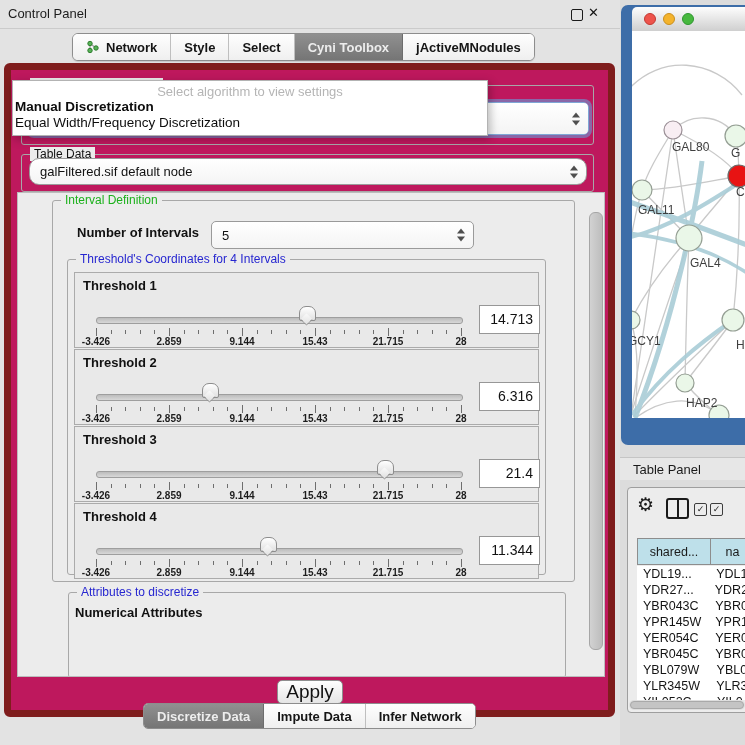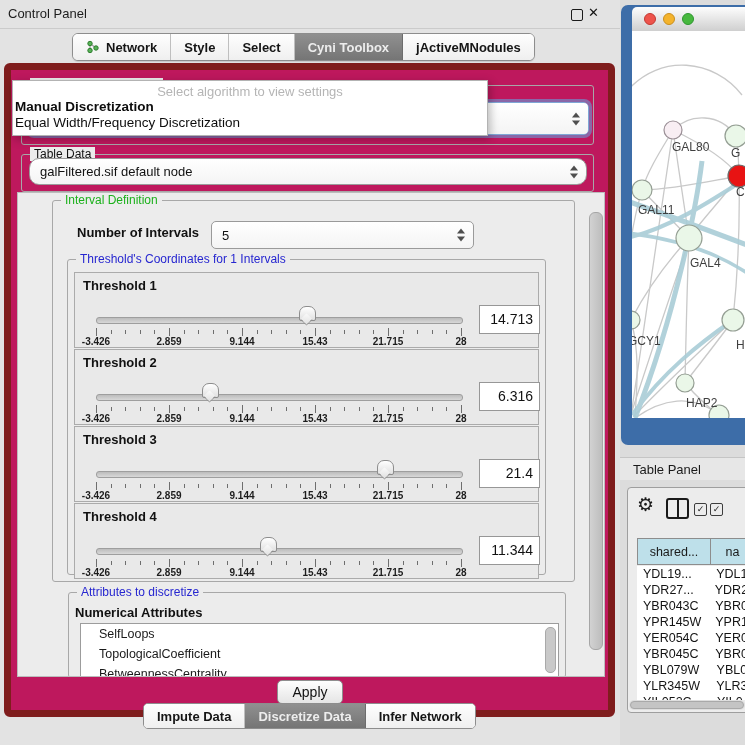--- a/index.html
+++ b/index.html
@@ -49,21 +49,21 @@
   .scale{position:absolute;left:21px;top:63px;width:366px;height:12px;}
   .scale b{position:absolute;transform:translateX(-50%);font-size:10px;font-weight:bold;color:#1d1d1d;white-space:nowrap;}
   .tval{position:absolute;left:404px;top:32px;width:53px;height:27px;background:#fff;border:1px solid #979797;font-size:14px;text-align:right;line-height:27px;padding-right:6px;color:#111;}
 
   .g-attrs{left:50px;top:399px;width:496px;height:84px;}
   .attrs-sub{position:absolute;left:6px;top:12px;font-size:13px;font-weight:bold;color:#111;}
   .listbox{position:absolute;left:11px;top:30px;width:477px;height:54px;background:#fff;border:1px solid #9c9c9c;overflow:hidden;}
   .li{height:20px;line-height:20px;padding-left:18px;font-size:12.5px;color:#1a1a1a;white-space:nowrap;}
   .list-vthumb{position:absolute;right:2px;top:3px;width:9px;height:44px;background:#c9c9c9;border:1px solid #a9a9a9;border-radius:5px;}
 
-  .apply{position:absolute;left:266px;top:610px;width:64px;height:22px;border:1px solid #8f8f8f;border-radius:5px;background:linear-gradient(#fefefe,#e5e5e5);font-size:14px;color:#111;display:flex;align-items:center;justify-content:center;font-family:"Liberation Sans",sans-serif;}
+  .apply{position:absolute;left:266px;top:610px;width:64px;height:22px;border:1px solid #8f8f8f;border-radius:5px;background:linear-gradient(#fefefe,#e5e5e5);font-size:19px;color:#111;display:flex;align-items:center;justify-content:center;font-family:"Liberation Sans",sans-serif;}
 
   .popup{position:absolute;left:12px;top:80px;width:474px;height:54px;background:#fff;border:1px solid #b3b3b3;box-shadow:2px 3px 9px rgba(0,0,0,.28);z-index:40;}
   .popup .hint{position:absolute;left:0;top:3px;width:100%;text-align:center;font-size:13px;color:#b5b5b5;}
   .popup .opt{position:absolute;left:2px;font-size:13.5px;color:#0d0d0d;white-space:nowrap;}
   .popup .opt.b{font-weight:bold;top:18px;}
   .popup .opt.r{top:34px;}
 
   .bottombar{position:absolute;left:143px;top:703px;height:24px;display:flex;border:1px solid #8d8d8d;border-radius:5px;overflow:hidden;background:#fff;}
 
   
@@ -148,21 +148,21 @@
 
         <div class="group g-interval">
           <span class="legend green">Interval Definition</span>
           <span class="num-label">Number of Intervals</span>
           <div class="combo" style="left:158px;top:20px;width:261px;height:26px;">
             <span class="ctext">5</span>
             <span class="stepper"></span>
           </div>
 
           <div class="group g-thresh">
-            <span class="legend blue">Threshold's Coordinates for 1 Intervals</span>
+            <span class="legend blue">Threshold's Coordinates for 4 Intervals</span>
 
             <div class="thr-row" style="top:12px;text-decoration:underline;">
               <span class="thr-label">Threshold 1</span>
               <div class="track"></div>
               <div class="thumb" style="left: 224.177px;"></div>
               <div class="ticks">
                   <i class="maj" style="left: 0px;"></i>
                   <i style="left: 14.6px;"></i>
                   <i style="left: 29.2px;"></i>
                   <i style="left: 43.8px;"></i>
@@ -324,49 +324,41 @@
                   <b style="left: 365px;">28</b>
                 </div>
               <div class="tval">11.344</div>
             </div>
           </div>
         </div>
 
         <div class="group g-attrs">
           <span class="legend blue">Attributes to discretize</span>
           <span class="attrs-sub">Numerical Attributes</span>
-          <div class="listbox">
-            <div id="attr-items">
-                <div class="li">SelfLoops</div>
-                <div class="li">TopologicalCoefficient</div>
-                <div class="li">BetweennessCentrality</div>
-              </div>
-            <div class="list-vthumb"></div>
-          </div>
         </div>
 
       </div>
 
       <div class="vthumb"></div>
 
       <div class="apply">Apply</div>
     </div>
 
     <div class="popup">
       <div class="hint">Select algorithm to view settings</div>
       <div class="opt b">Manual Discretization</div>
       <div class="opt r">Equal Width/Frequency Discretization</div>
     </div>
 
     <div class="bottombar">
-      <div class="seg">
-          <span>Impute Data</span>
-        </div>
       <div class="seg sel">
           <span>Discretize Data</span>
+        </div>
+      <div class="seg">
+          <span>Impute Data</span>
         </div>
       <div class="seg">
           <span>Infer Network</span>
         </div>
     </div>
   </div>
 
   <div class="right">
 
     <div class="netwin">

